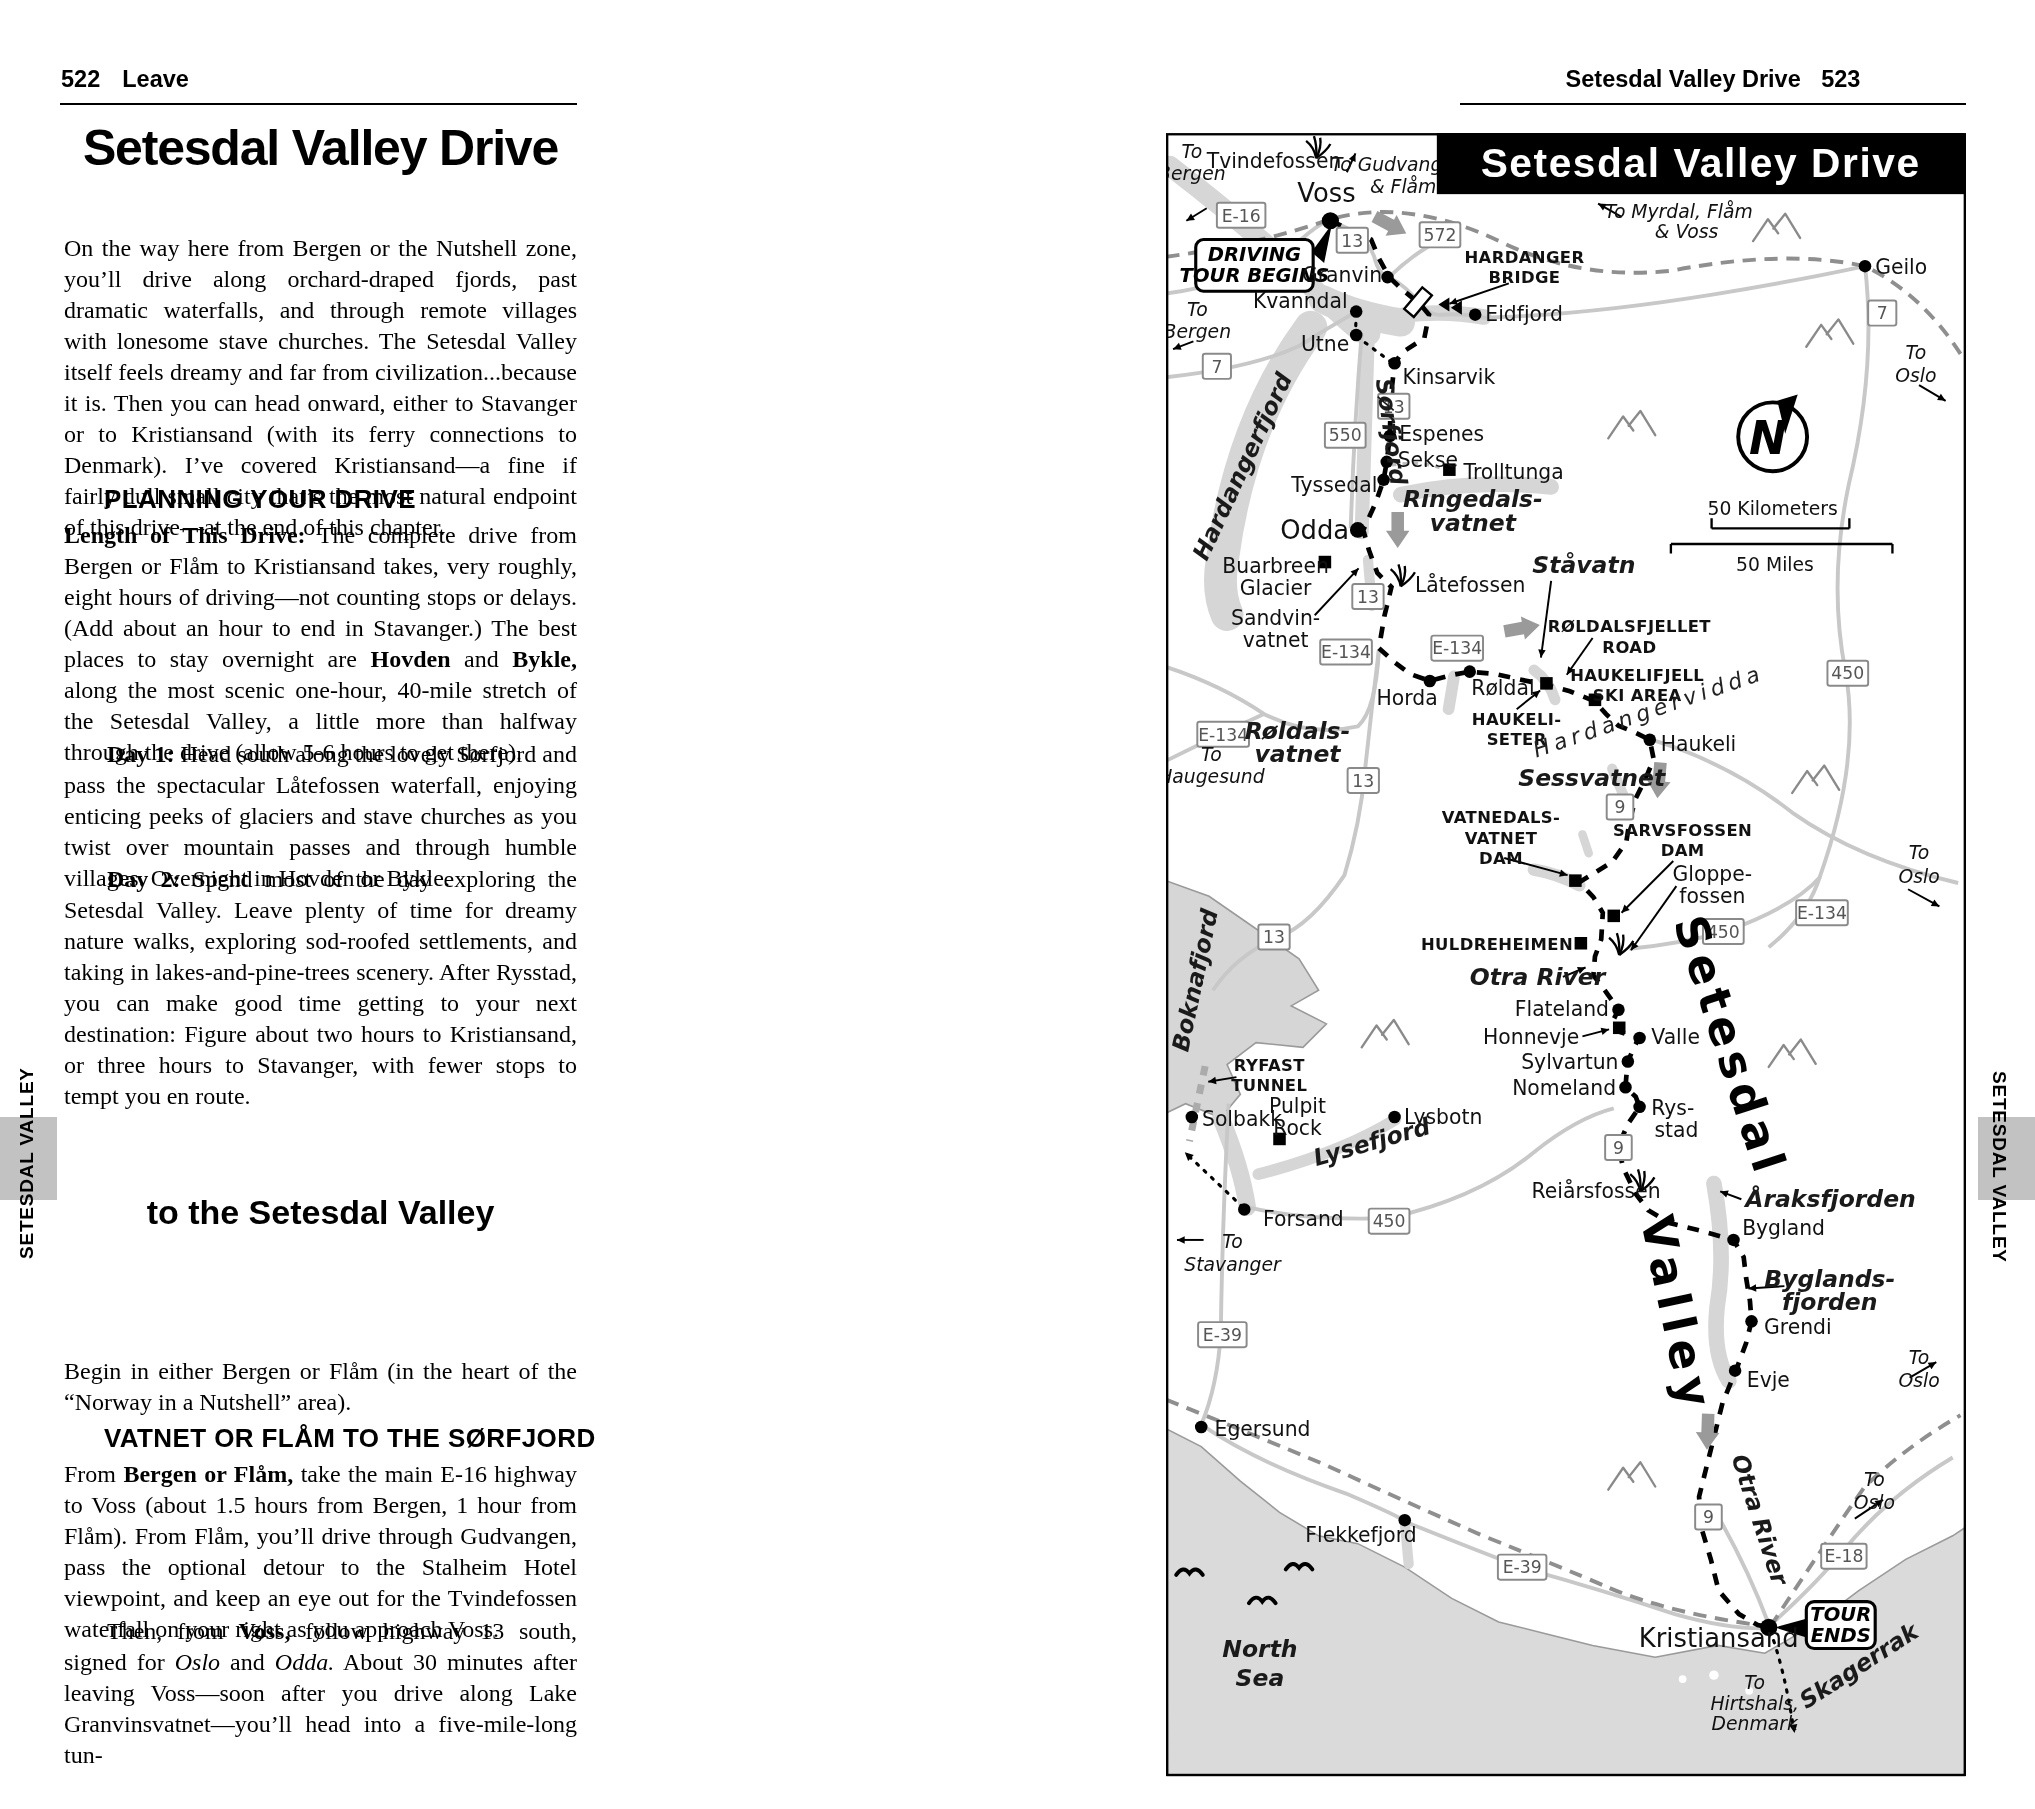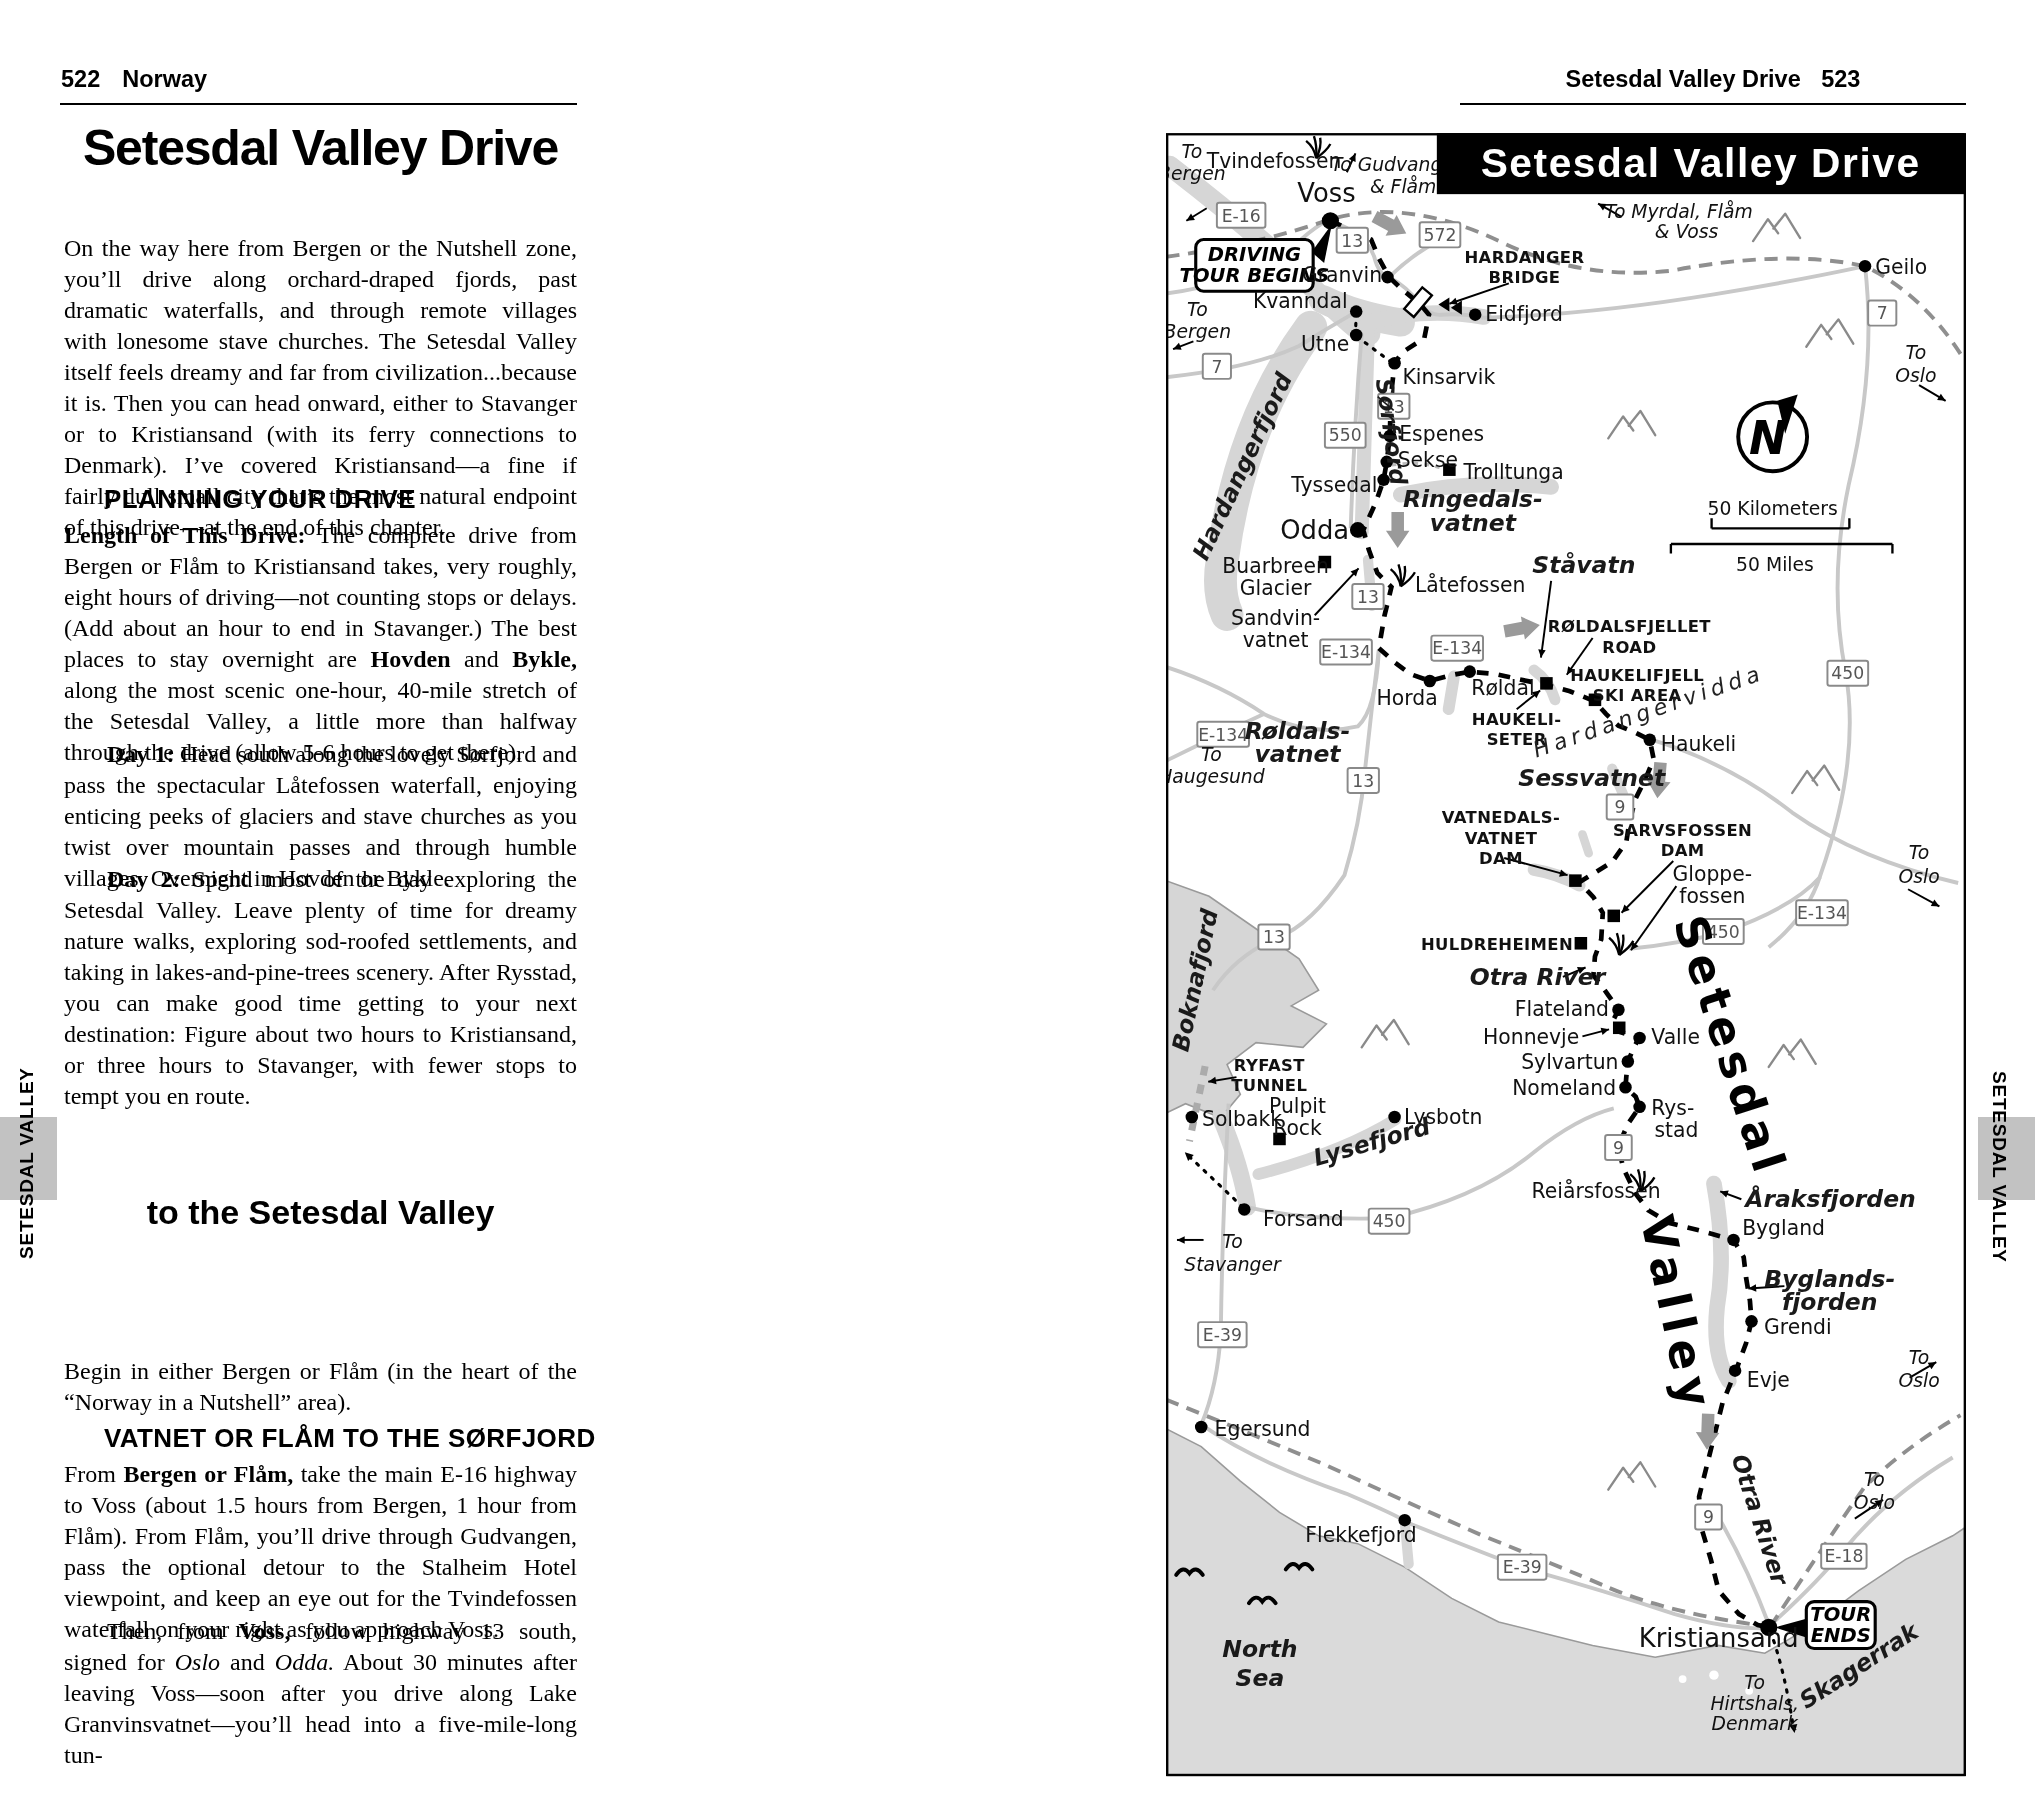--- a/index.html
+++ b/index.html
@@ -37,21 +37,21 @@
   .m-vidda{font-size:28px;font-style:italic;fill:#222;}
   .m-scale{font-size:24px;fill:#111;}
   .m-shield{font-size:22px;fill:#555;}
   .m-banner{font-family:"Liberation Sans",sans-serif;font-size:52px;font-weight:bold;fill:#fff;letter-spacing:2px;}
   .m-bubble{font-size:25px;font-weight:bold;font-style:italic;fill:#000;}
 </style>
 </head>
 <body>
 
 <div class="abs hdr" style="left:61px;top:66px;">
-  <span class="pnum">522</span><span style="display:inline-block;width:22px;"></span><span>Norway</span>
+  <span class="pnum">522</span><span style="display:inline-block;width:22px;"></span><span>Leave</span>
 </div>
 <div class="abs rule" style="left:60px;top:103px;width:517px;"></div>
 
 <div class="abs title" style="left:64px;top:119px;">Setesdal Valley Drive</div>
 
 <div class="abs bodytxt" style="left:64px;top:233px;"><span>On the way here from Bergen or the Nutshell zone, you’ll drive along orchard-draped fjords, past dramatic waterfalls, and through remote villages with lonesome stave churches. The Setesdal Valley itself feels dreamy and far from civilization...because it is. Then you can head onward, either to Stavanger or to Kristiansand (with its ferry connections to Denmark). I’ve covered Kristiansand—a fine if fairly dull small city that’s the most natural endpoint of this drive—at the end of this chapter.</span></div>
 
 <div class="abs h2" style="left:64px;top:484px;">PLANNING YOUR DRIVE</div>
 
 <div class="abs bodytxt" style="left:64px;top:520px;"><span class="b">Length of This Drive:</span><span> The complete drive from Bergen or Flåm to Kristiansand takes, very roughly, eight hours of driving—not counting stops or delays. (Add about an hour to end in Stavanger.) The best places to stay overnight are </span><span class="b">Hovden</span><span> and </span><span class="b">Bykle,</span><span> along the most scenic one-hour, 40-mile stretch of the Setesdal Valley, a little more than halfway through the drive (allow 5-6 hours to get there).</span></div>

